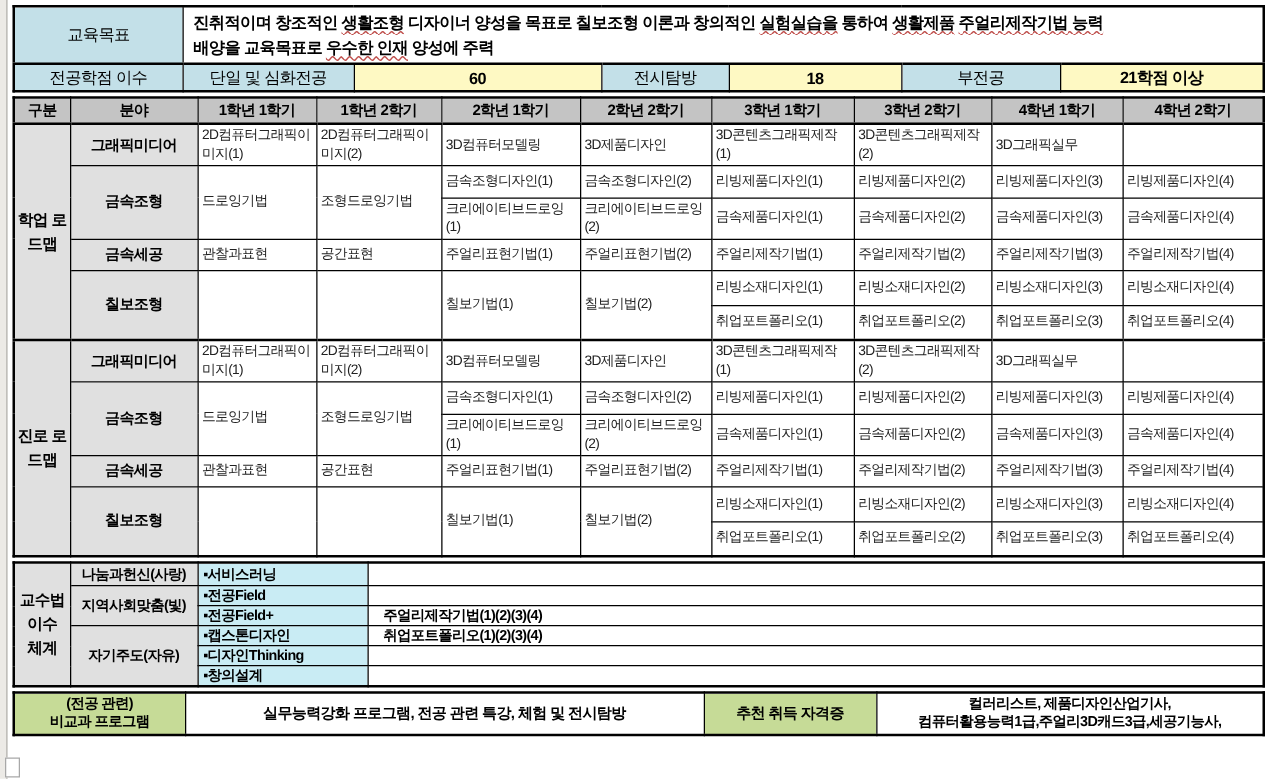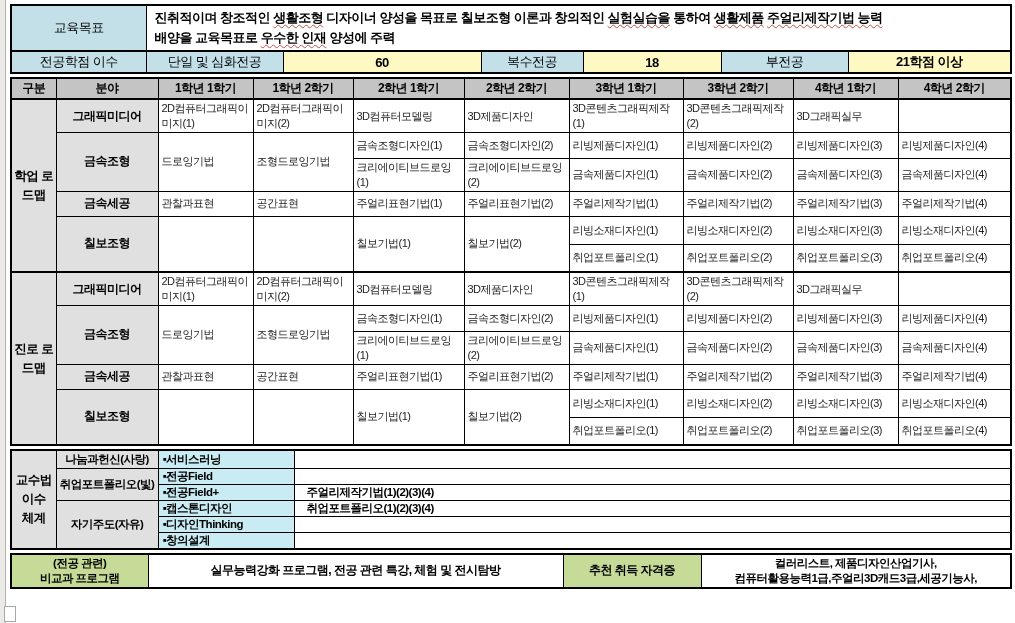--- a/index.html
+++ b/index.html
@@ -50,21 +50,21 @@
     </colgroup>
     <tbody>
         <tr style="height:46px">
       <td class="blue lbl">교육목표</td>
       <td class="goaltext" colspan="6"><span>진취적이며 창조적인 </span><span class="sp">생활조형</span><span> 디자이너 양성을 목표로 칠보조형 이론과 창의적인 </span><span class="sp">실험실습을</span><span> 통하여 </span><span class="sp">생활제품</span><span> </span><span class="sp">주얼리제작기법 능력</span><br><span>배양을 교육목표로 </span><span class="sp">우수한 인재</span><span> 양성에 주력</span></td>
     </tr>
     <tr class="thick-top" style="height:18px">
       <td class="blue lbl">전공학점 이수</td>
       <td class="blue lbl">단일 및 심화전공</td>
       <td class="val">60</td>
-      <td class="blue lbl">복수전공</td>
+      <td class="blue lbl">전시탐방</td>
       <td class="val">18</td>
       <td class="blue lbl">부전공</td>
       <td class="val">21학점 이상</td>
     </tr>
   </tbody>
     </table>
 
 
   <table id="roadmap-table">
     <colgroup>
@@ -225,21 +225,21 @@
       <td class="sec" rowspan="6">
         <div>교수법</div>
         <div>이수</div>
         <div>체계</div>
       </td>
       <td class="cat">나눔과헌신(사랑)</td>
       <td class="mth">▪서비스러닝</td>
       <td class="tval"></td>
     </tr>
     <tr style="height:16px">
-      <td class="cat" rowspan="2">취업포트폴리오(빛)</td>
+      <td class="cat" rowspan="2">지역사회맞춤(빛)</td>
       <td class="mth">▪전공Field</td>
       <td class="tval"></td>
     </tr>
     <tr style="height:16px">
       <td class="mth">▪전공Field+</td>
       <td class="tval">주얼리제작기법(1)(2)(3)(4)</td>
     </tr>
     <tr style="height:16px">
       <td class="cat" rowspan="3">자기주도(자유)</td>
       <td class="mth">▪캡스톤디자인</td>

